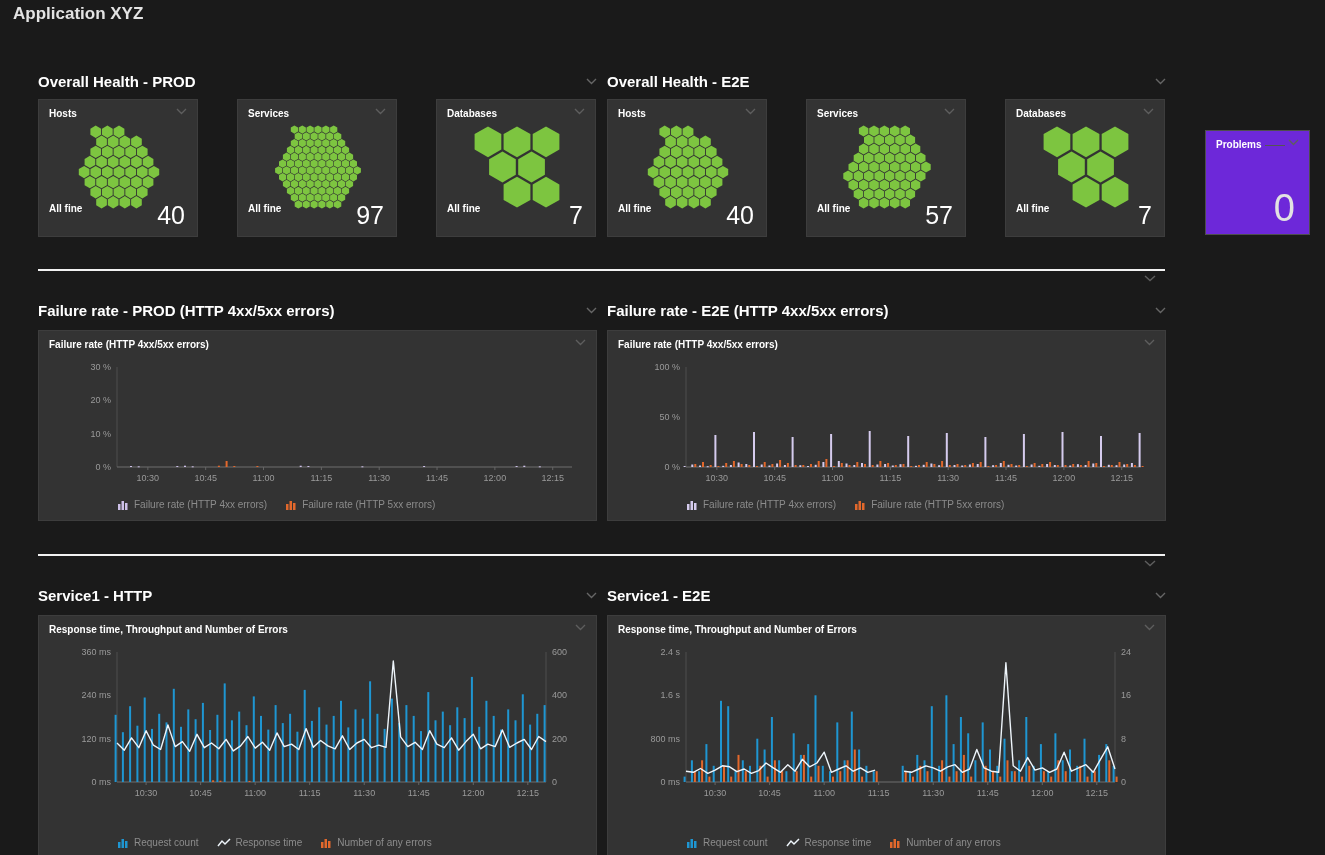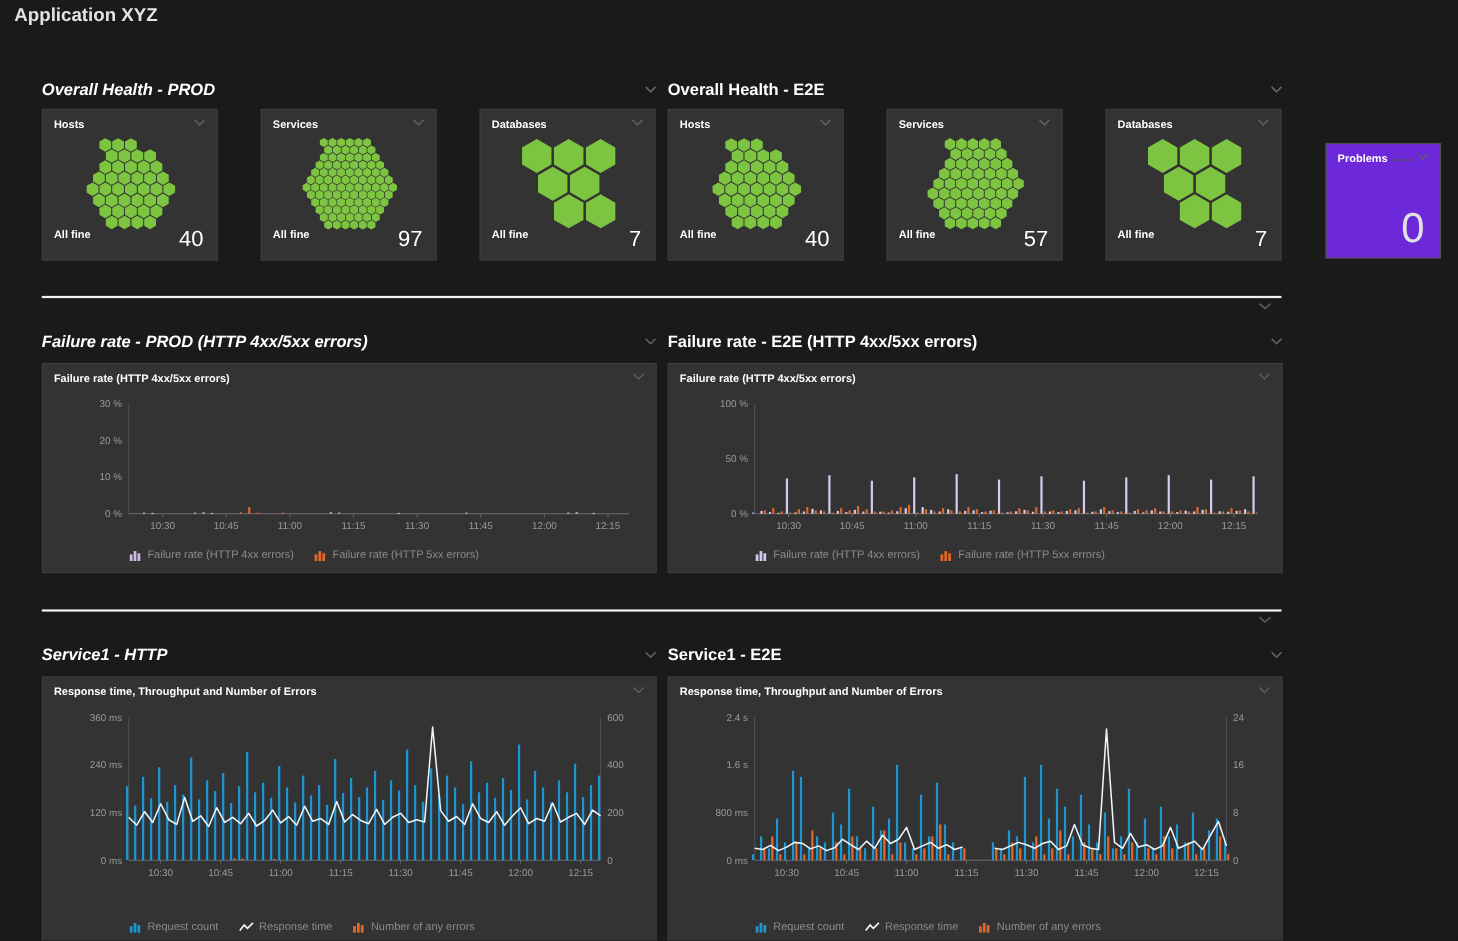--- a/index.html
+++ b/index.html
@@ -3,32 +3,32 @@
 <meta charset="utf-8">
 <style>
   * { box-sizing: border-box; }
   body { margin:0; background:#161616; font-family:"Liberation Sans", sans-serif; }
   .canvas { position:relative; width:1325px; height:855px; background:#1a1a1a; overflow:hidden; }
   .page-title { position:absolute; left:13px; top:4px; font-size:17px; color:#e3e3e3;font-weight:bold; }
 
   .section-head { position:absolute; height:22px; display:flex; justify-content:space-between; align-items:center; }
   .section-title { font-size:15px; font-weight:bold; color:#ffffff; }
   .sh-row1 { top:70px; } .sh-row2 { top:299px; } .sh-row3 { top:584px; }
-  .col-left { left:38px; width:559px;font-style:italic; } .col-right { left:607px; width:559px; }
+  .col-left { left:38px; width:559px; } .col-right { left:607px; width:559px; }
 
   .tile { position:absolute; background:#333333; border:1px solid #3d3d3d; }
   .tile-head { display:flex; justify-content:space-between; align-items:flex-start; padding:8px 10px 0 10px; }
   .tile-label { font-size:10px; font-weight:bold; color:#ffffff; white-space:nowrap; }
   .chev { line-height:0; cursor:pointer; }
 
   .hex-tile { top:99px; width:160px; height:138px; }
   .hexmount { position:absolute; left:22px; top:25px; width:116px; height:84px; }
   .tile-foot { position:absolute; left:10px; right:12px; bottom:8px; display:flex; justify-content:space-between; align-items:flex-start; }
   .status { font-size:10px; font-weight:bold; color:#ffffff; }
-  .count { font-size:20px; font-weight:300; color:#ffffff; line-height:1; }
+  .count { font-size:25px; font-weight:300; color:#ffffff; line-height:1; }
 
   .problems-tile { left:1205px; top:130px; width:105px; height:105px; background:#6d28d9; border:1px solid #4e4e4e; }
   .mini-line { width:20px; height:1px; background:#555555; margin-top:6px; }
   .problems-value { position:absolute; right:14px; bottom:4px; font-size:38px; font-weight:200; color:#e2e2e2; line-height:1.1; }
 
   .divider { position:absolute; left:38px; width:1127px; height:2px; background:#f2f2f2; }
   .div1 { top:269px; } .div2 { top:554px; }
   .divider-chev { position:absolute; left:1144px; }
   .dc1 { top:275px; } .dc2 { top:560px; }
 

